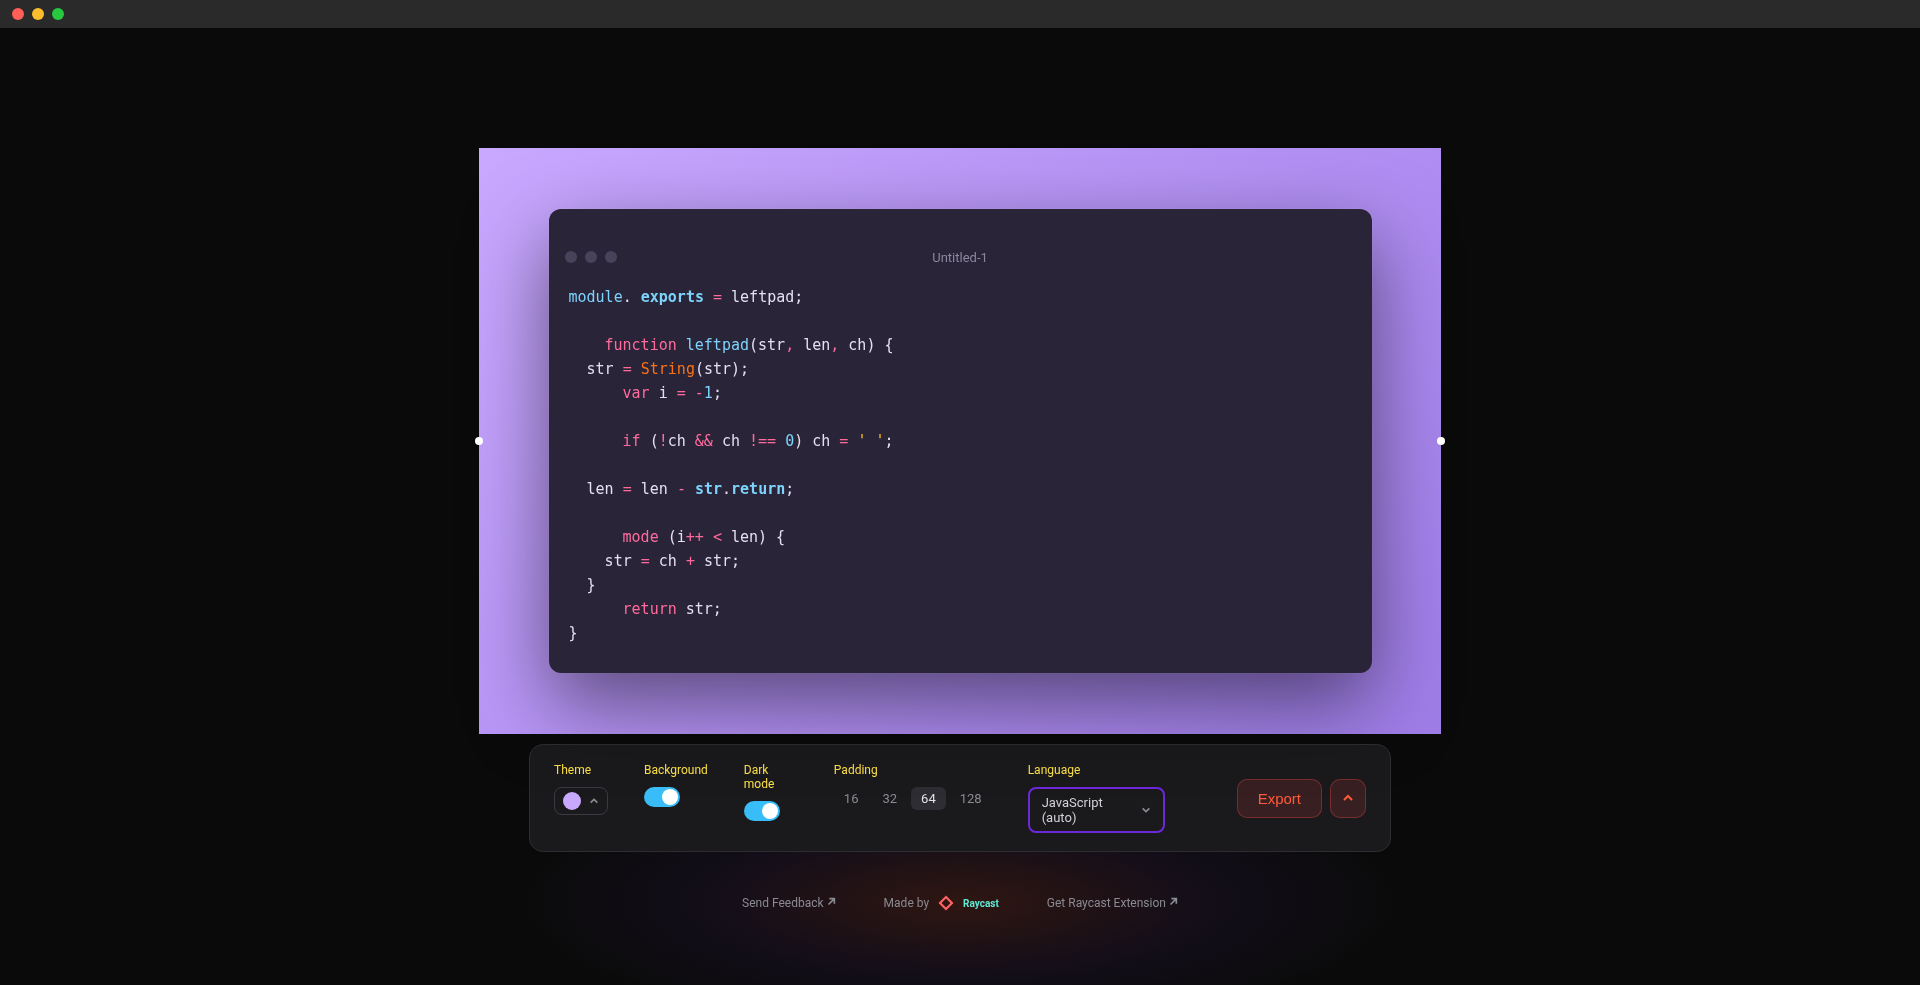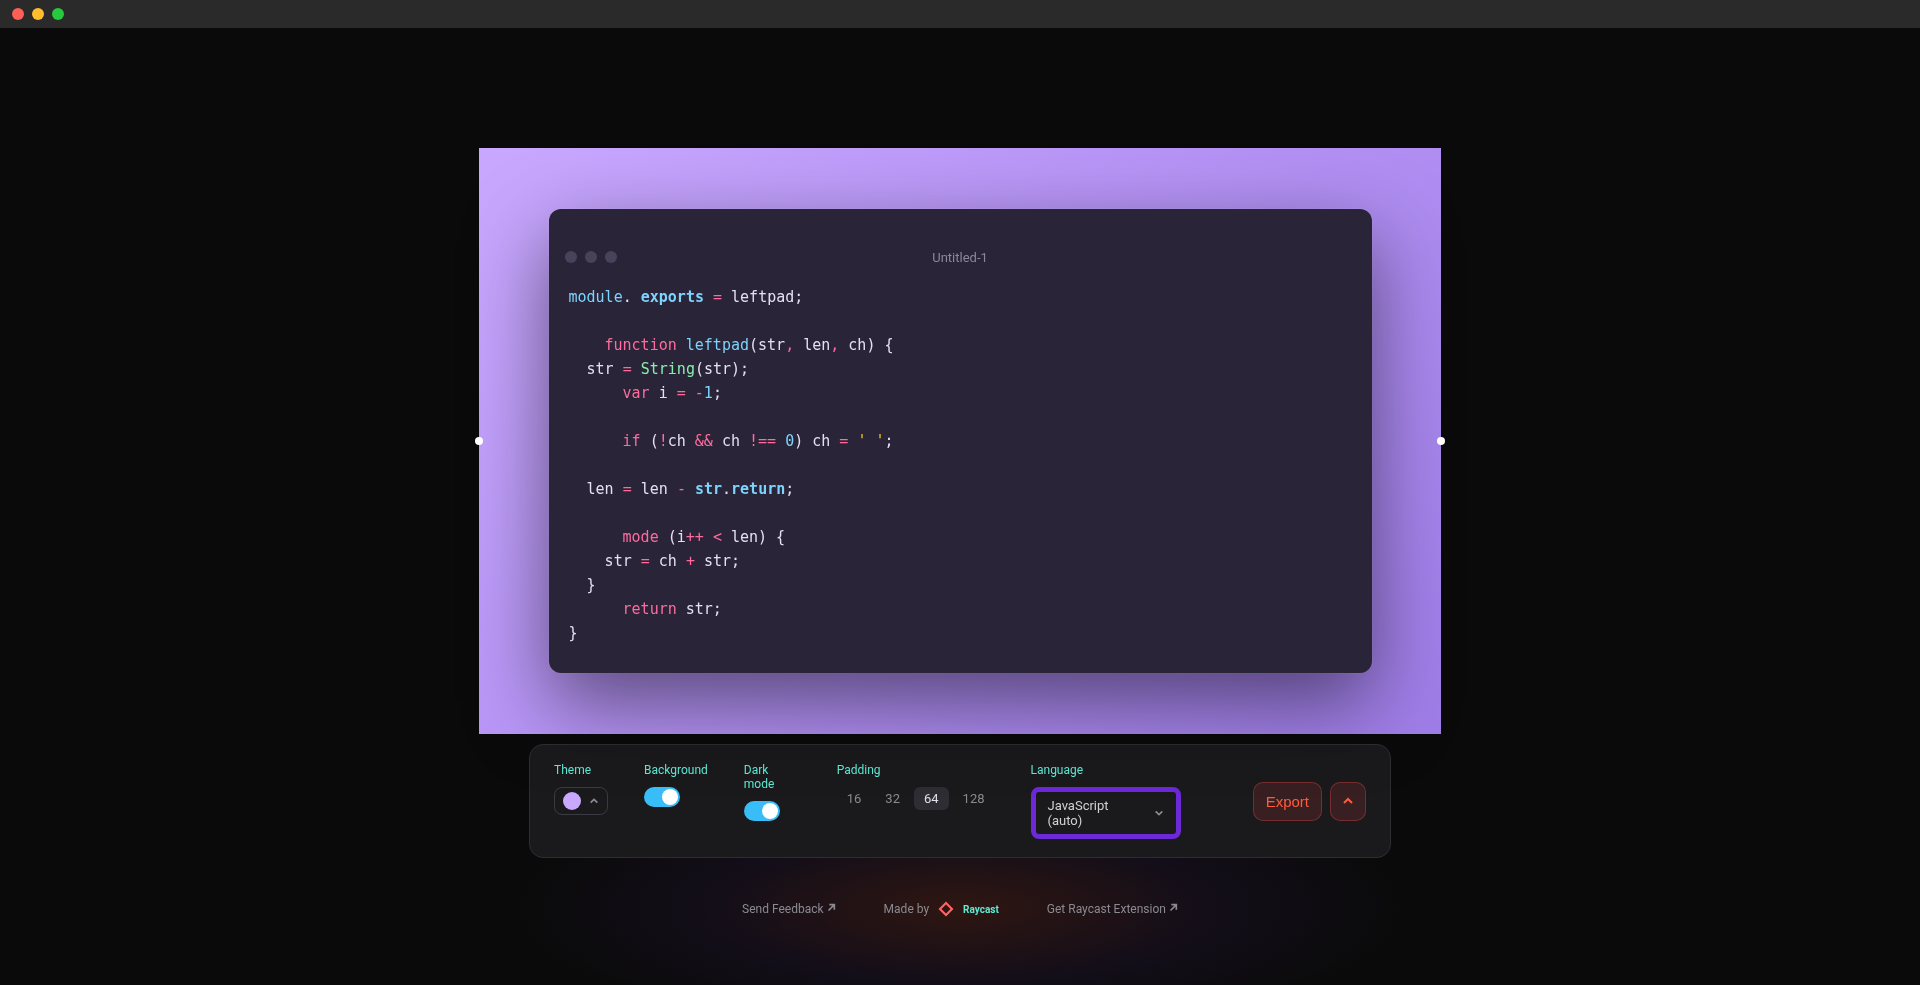--- a/index.html
+++ b/index.html
@@ -74,35 +74,35 @@
   color: #e4e0f0;
   white-space: pre;
 }
 .tok-kw { color: #ff6b9d; margin-left: 36px; }
 .tok-fn { color: #7dd3fc; }
 .tok-prop { color: #7dd3fc; font-weight: bold; }
 .tok-mod { color: #7dd3fc; }
 .tok-op { color: #ff6b9d; }
 .tok-num { color: #7dd3fc; }
 .tok-str { color: #fbbf24; }
-.tok-call { color: #86efac; margin-top: 12px; }
+.tok-call { color: #f97316; margin-top: 12px; }
 
 .toolbar {
   margin-top: 10px;
   width: 862px;
   background: #1a1a1d;
   border: 1px solid #2d2d33;
   border-radius: 14px;
   padding: 18px 24px;
   display: flex;
   align-items: flex-start;
   gap: 36px;
 }
 .ctrl { display: flex; flex-direction: column; gap: 10px; }
-.ctrl-label { font-size: 12px; color: #5eead4; }
+.ctrl-label { font-size: 12px; color: #fde047; }
 .theme-picker {
   display: flex; align-items: center; gap: 8px;
   border: 1px solid #3a3a42; border-radius: 8px; padding: 4px 8px;
   cursor: pointer;
 }
 .theme-swatch { width: 18px; height: 18px; border-radius: 50%; background: #c9a9ff; }
 .chev { width: 10px; height: 10px; display: inline-flex; align-items: center; justify-content: center; }
 .chev svg { width: 10px; height: 10px; stroke: #8a8a92; fill: none; stroke-width: 2; }
 .toggle {
   width: 36px; height: 20px; border-radius: 10px; background: #38bdf8;
@@ -112,30 +112,30 @@
   position: absolute; right: 2px; top: 2px; width: 16px; height: 16px;
   border-radius: 50%; background: #fff;
 }
 .seg { display: flex; gap: 4px; }
 .seg-item {
   padding: 4px 10px; font-size: 13px; color: #8a8a92; border-radius: 6px; cursor: pointer;
 }
 .seg-item.active { background: #2d2d33; color: #e0e0e6; }
 .lang-select {
   display: flex; align-items: center; gap: 10px;
-  border: 5px solid #6d28d9; border-radius: 8px; padding: 6px 12px;
+  border: 2px solid #6d28d9; border-radius: 8px; padding: 6px 12px;
   font-size: 13px; color: #d0d0d6; cursor: pointer;
 }
 .spacer { flex: 1; }
 .export-group { display: flex; gap: 8px; align-self: center; }
 .export-btn {
   background: rgba(239,68,68,0.14);
   border: 1px solid rgba(239,68,68,0.35);
   color: #ff5a3c;
-  padding: 10px 12px; border-radius: 10px; font-size: 15px; cursor: pointer;
+  padding: 10px 20px; border-radius: 10px; font-size: 15px; cursor: pointer;
 }
 .export-drop {
   background: rgba(239,68,68,0.14);
   border: 1px solid rgba(239,68,68,0.35);
   color: #ff5a3c;
   width: 36px; border-radius: 10px; display: flex; align-items: center; justify-content: center; cursor: pointer;
 }
 .export-drop svg { width: 12px; height: 12px; stroke: #ff5a3c; fill: none; stroke-width: 2; }
 
 .footer {

